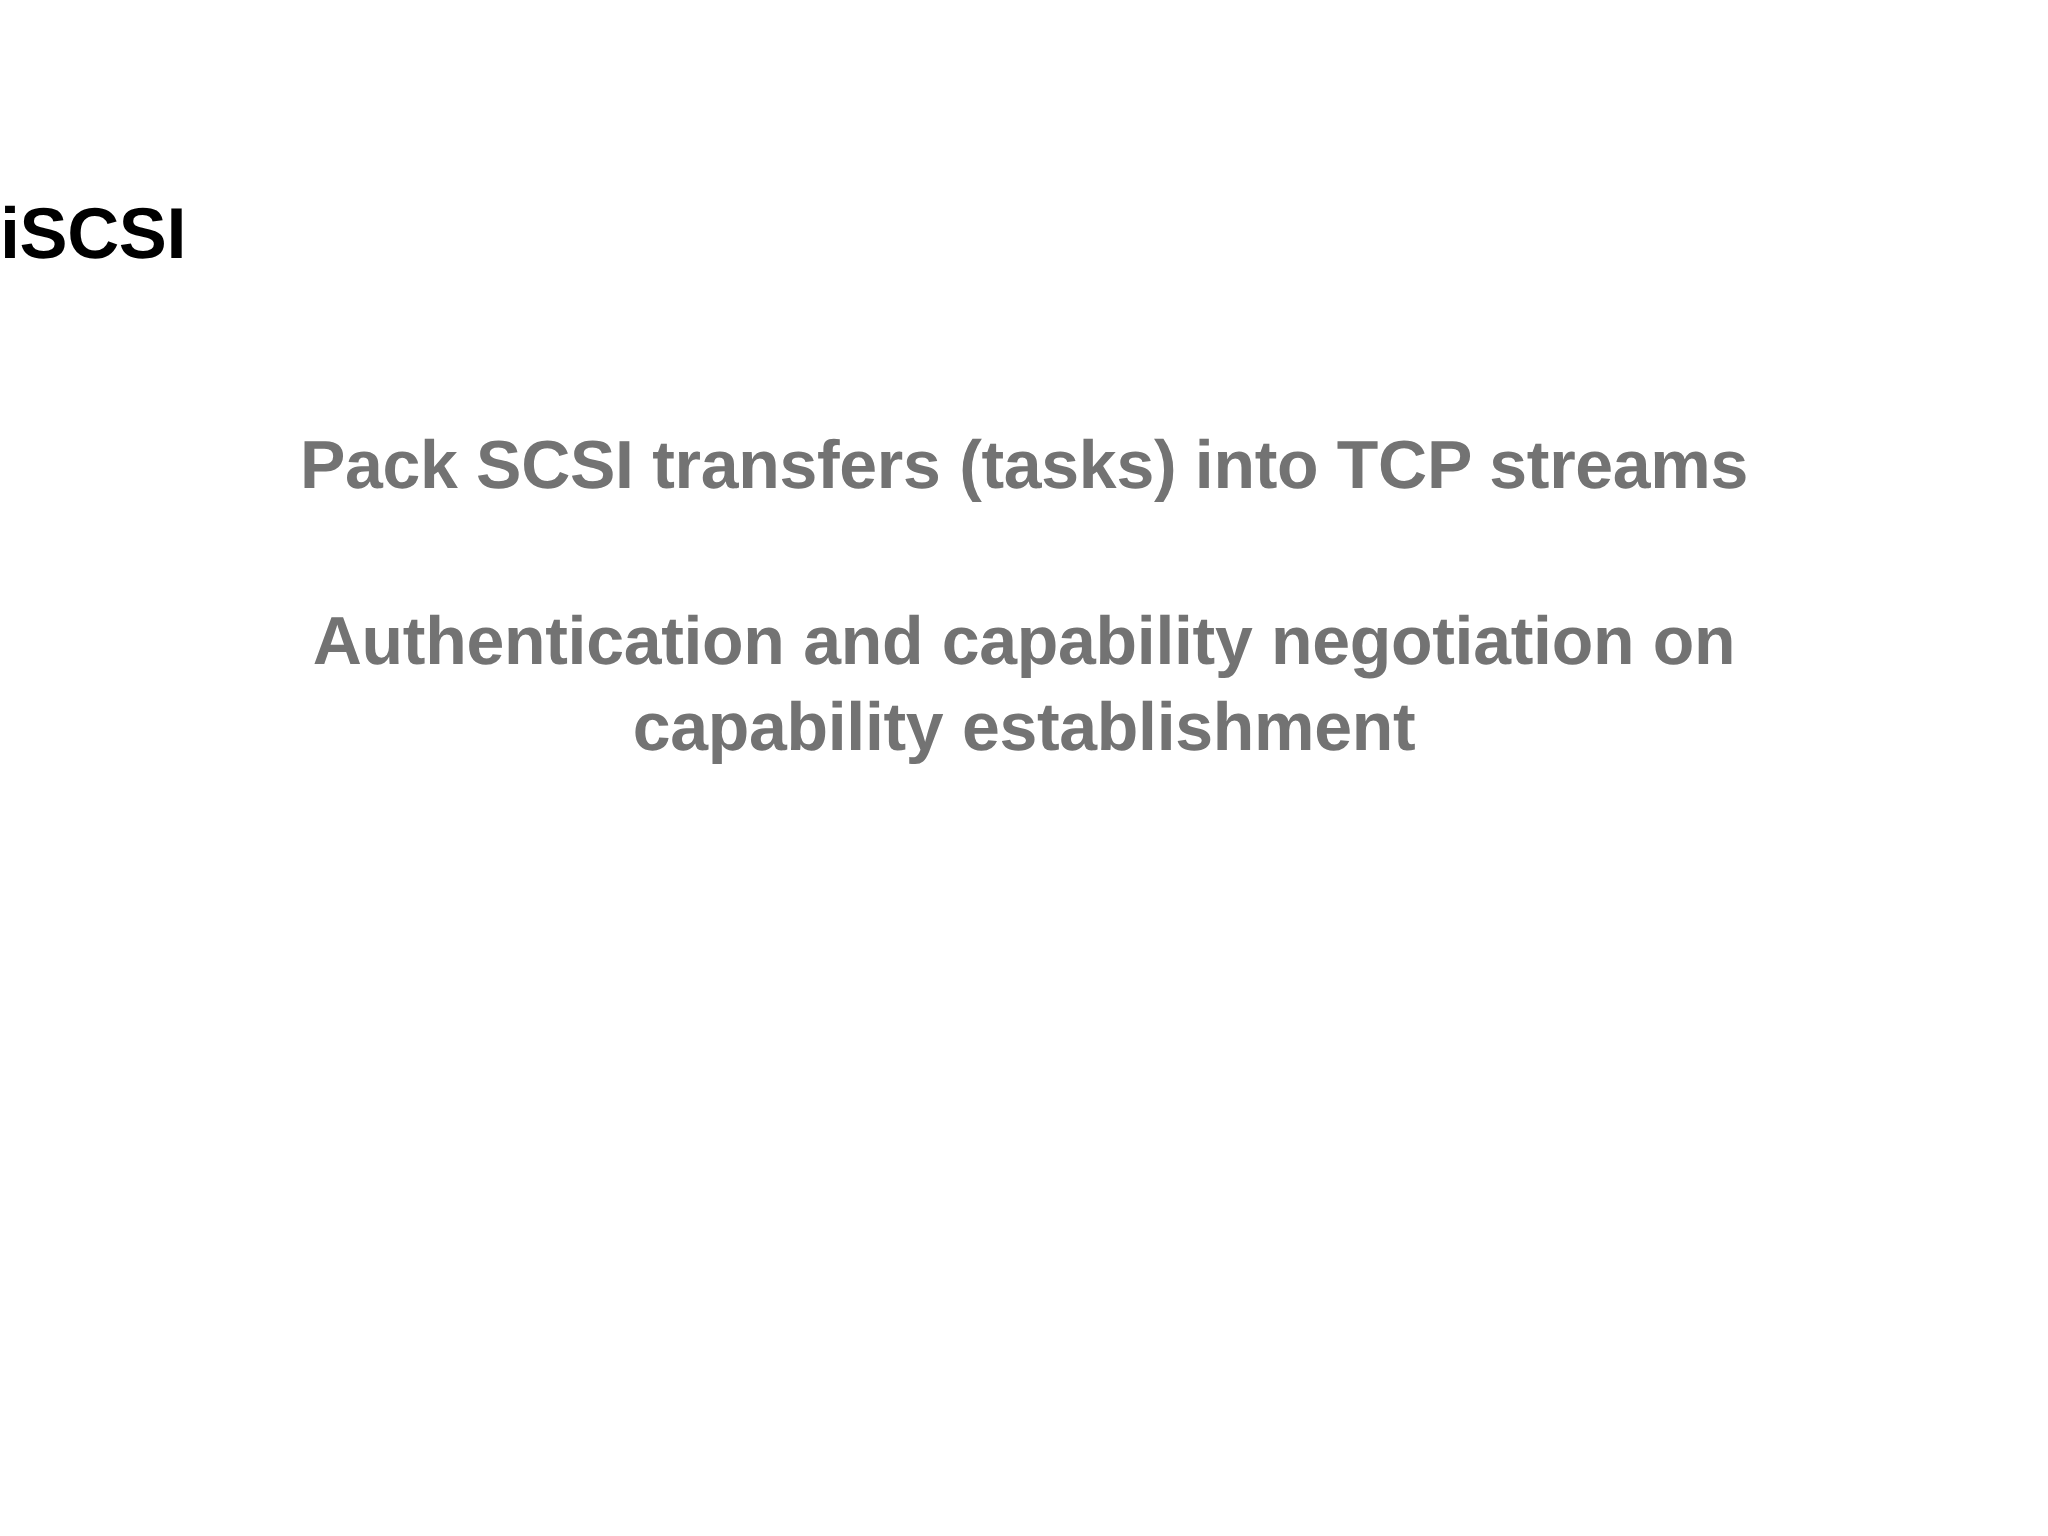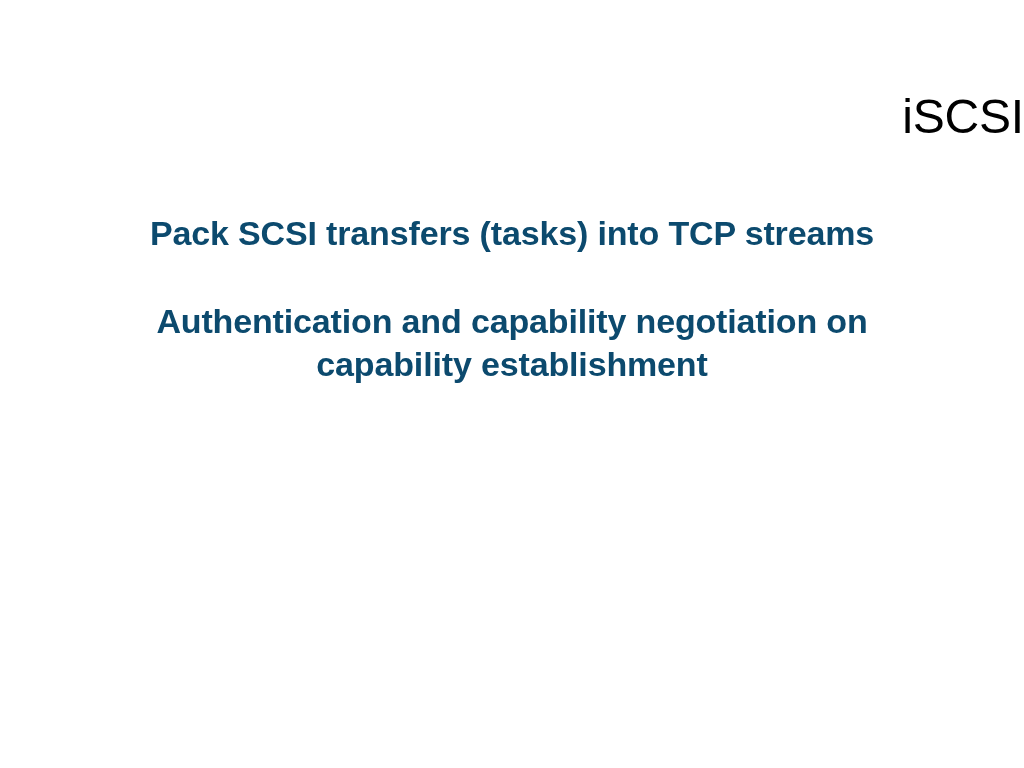--- a/index.html
+++ b/index.html
@@ -22,44 +22,44 @@
     background: #ffffff;
     box-sizing: border-box;
   }
 
   
   .slide-title {
     position: absolute;
     top: 88px;
     left: 0;
     width: 1024px;
-    text-align: right;
-    font-size: 48px;
+    text-align: left;
+    font-size: 36px;
     line-height: 58px;
-    font-weight: 400;
+    font-weight: 700;
     letter-spacing: -0.2px;
     color: #000000;
     white-space: nowrap;
   }
 
   
   .body-block {
     position: absolute;
     top: 212px;
     left: 0;
     width: 1024px;
     text-align: center;
   }
 
   .para {
     font-size: 34px;
     line-height: 43px;
     font-weight: 700;
     letter-spacing: -0.15px;
-    color: #0c4a6e;
+    color: #737373;
     white-space: nowrap;
   }
 
   
   .para + .para {
     margin-top: 45px;
   }
 
   .para .line {
     display: block;

